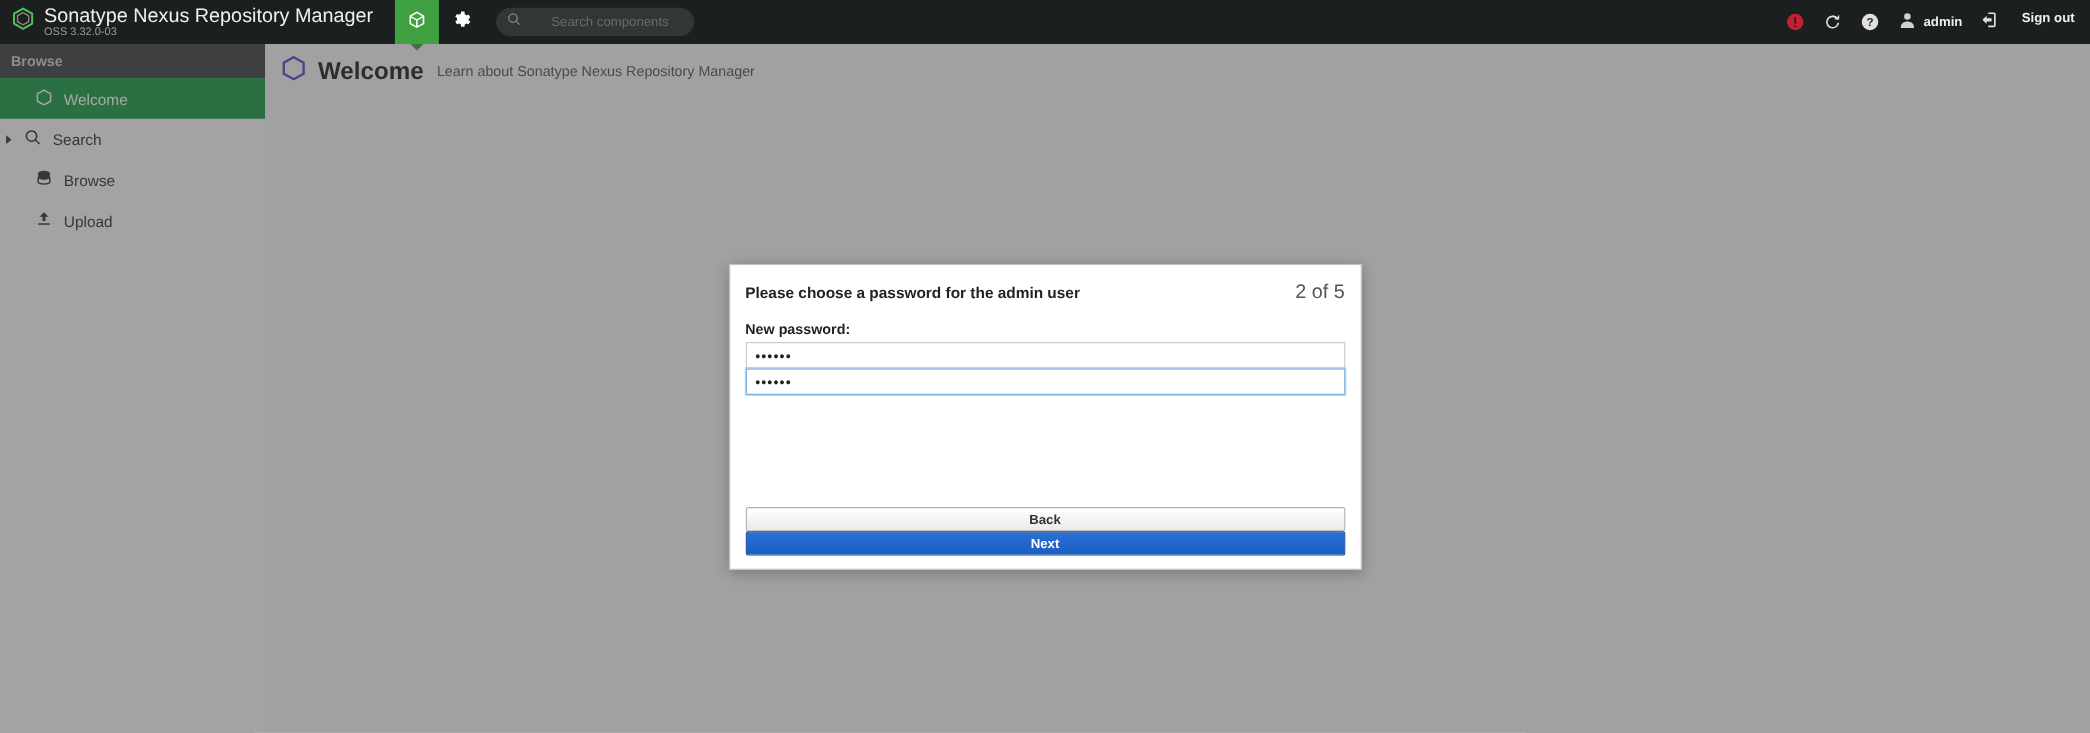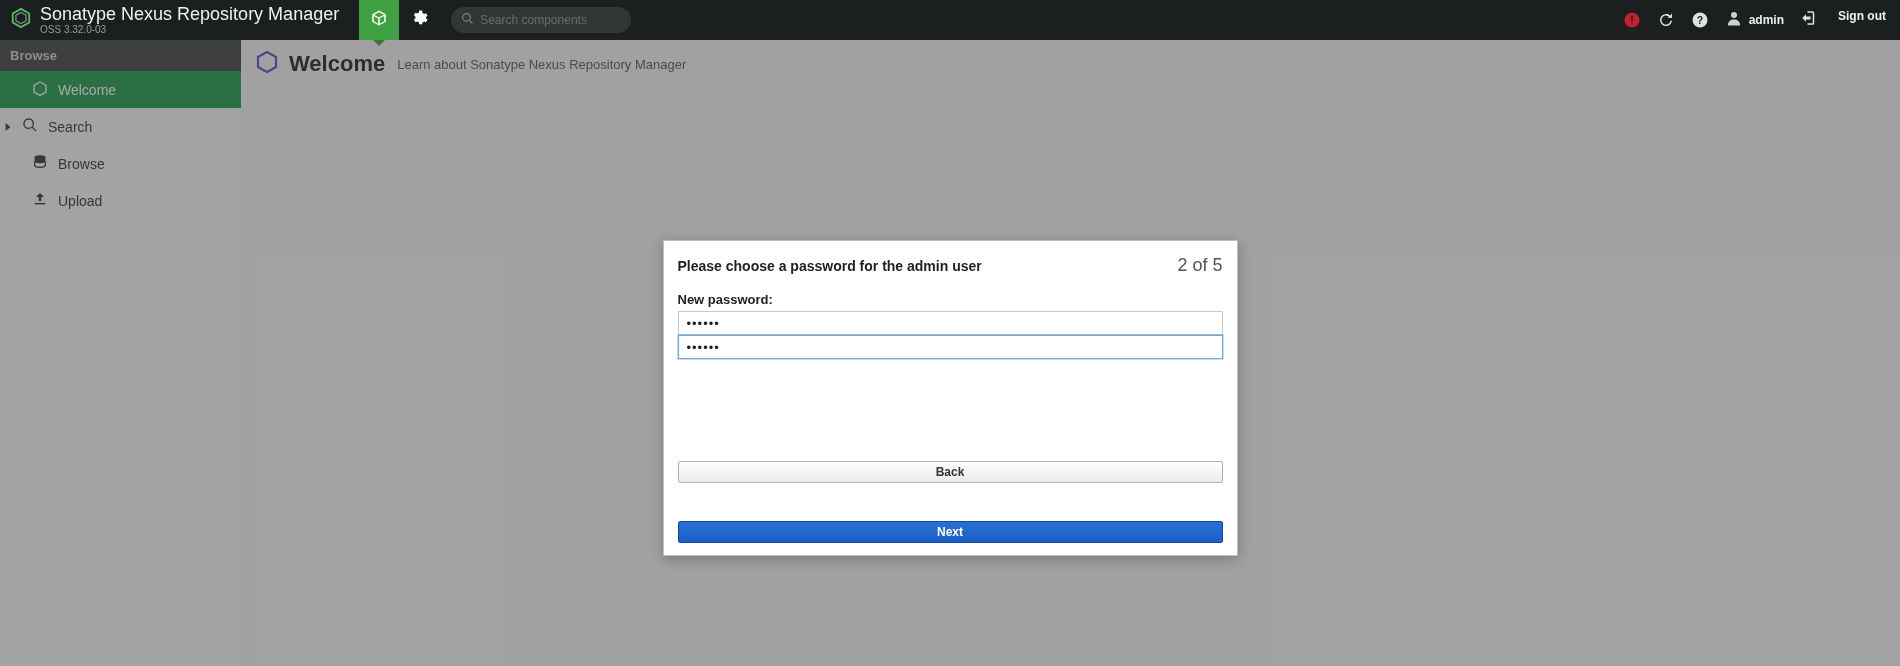--- a/index.html
+++ b/index.html
@@ -28,21 +28,21 @@
   }
   .header-tab.active { background: #40a143; }
   .header-tab.active::after {
     content: ""; position: absolute; bottom: -6px; left: 50%; transform: translateX(-50%);
     border-left: 6px solid transparent; border-right: 6px solid transparent; border-top: 6px solid #40a143;
   }
   .header-tab svg { width: 18px; height: 18px; fill: #fff; }
 
   .search-wrap {
     margin-left: 12px; background: #333637; border-radius: 14px; height: 26px;
-    display: flex; align-items: center; padding: 0 10px; width: 180px;
+    display: flex; align-items: center; padding: 0 10px; width: 180px; gap: 21px;
   }
   .search-wrap svg { width: 13px; height: 13px; fill: #8a8a8a; margin-right: 6px; }
   .search-input {
     background: transparent; border: none; outline: none; color: #ccc; font-size: 12px;
     width: 100%;
   }
   .search-input::placeholder { color: #6b6b6b; }
 
   .header-right { margin-left: auto; display: flex; align-items: center; gap: 16px; padding-right: 14px; }
   .hr-icon { cursor: pointer; display: flex; align-items: center; }
@@ -114,21 +114,20 @@
   .field-input.focused { border: 1px solid #6fa8dc; box-shadow: 0 0 0 1px rgba(111,168,220,0.4); }
   .modal-footer { margin-top: auto; display: flex; justify-content: space-between; padding-top: 102px; flex-direction: column; }
   .btn {
     height: 22px; padding: 0 14px; font-size: 12px; font-weight: 600;
     border: 1px solid #b0b0b0; background: linear-gradient(#fff,#eaeaea);
     color: #333; cursor: pointer; border-radius: 2px;
   }
   .btn.primary {
     background: #1a5fc4; border: 1px solid #124a9e; color: #fff;
     background: linear-gradient(#2a6fd4,#1a5fc4);
-    margin-top: 38px;
   }
 </style>
 </head>
 <body>
 
 <div class="header">
   <div class="logo-block">
     <span>
       <svg class="logo-svg" viewBox="0 0 24 24">
           <polygon points="12,2 21,7 21,17 12,22 3,17 3,7" fill="none" stroke="#4fbf5a" stroke-width="2"></polygon>

